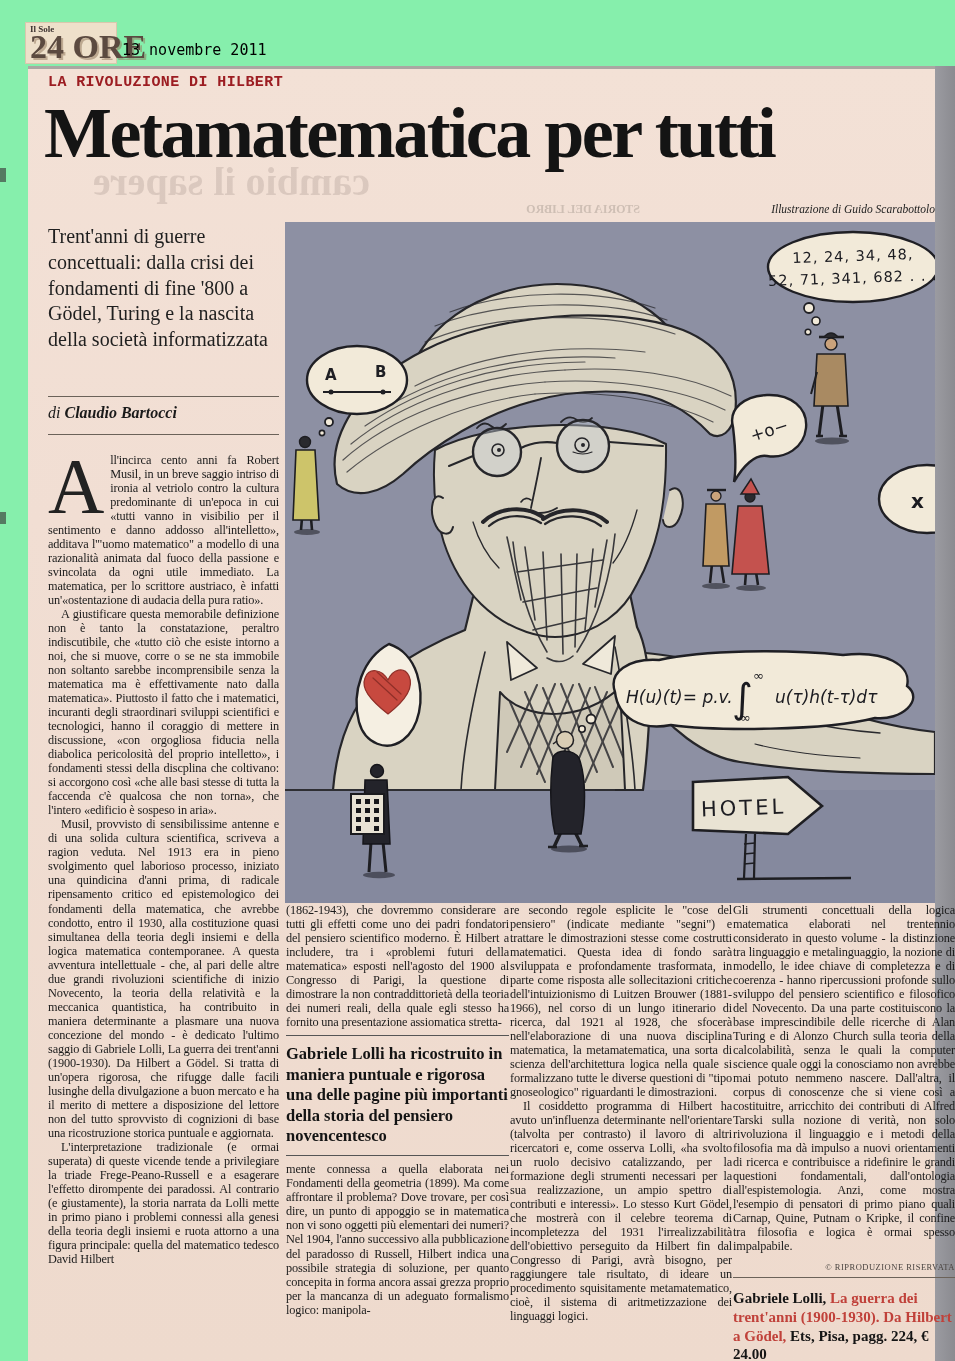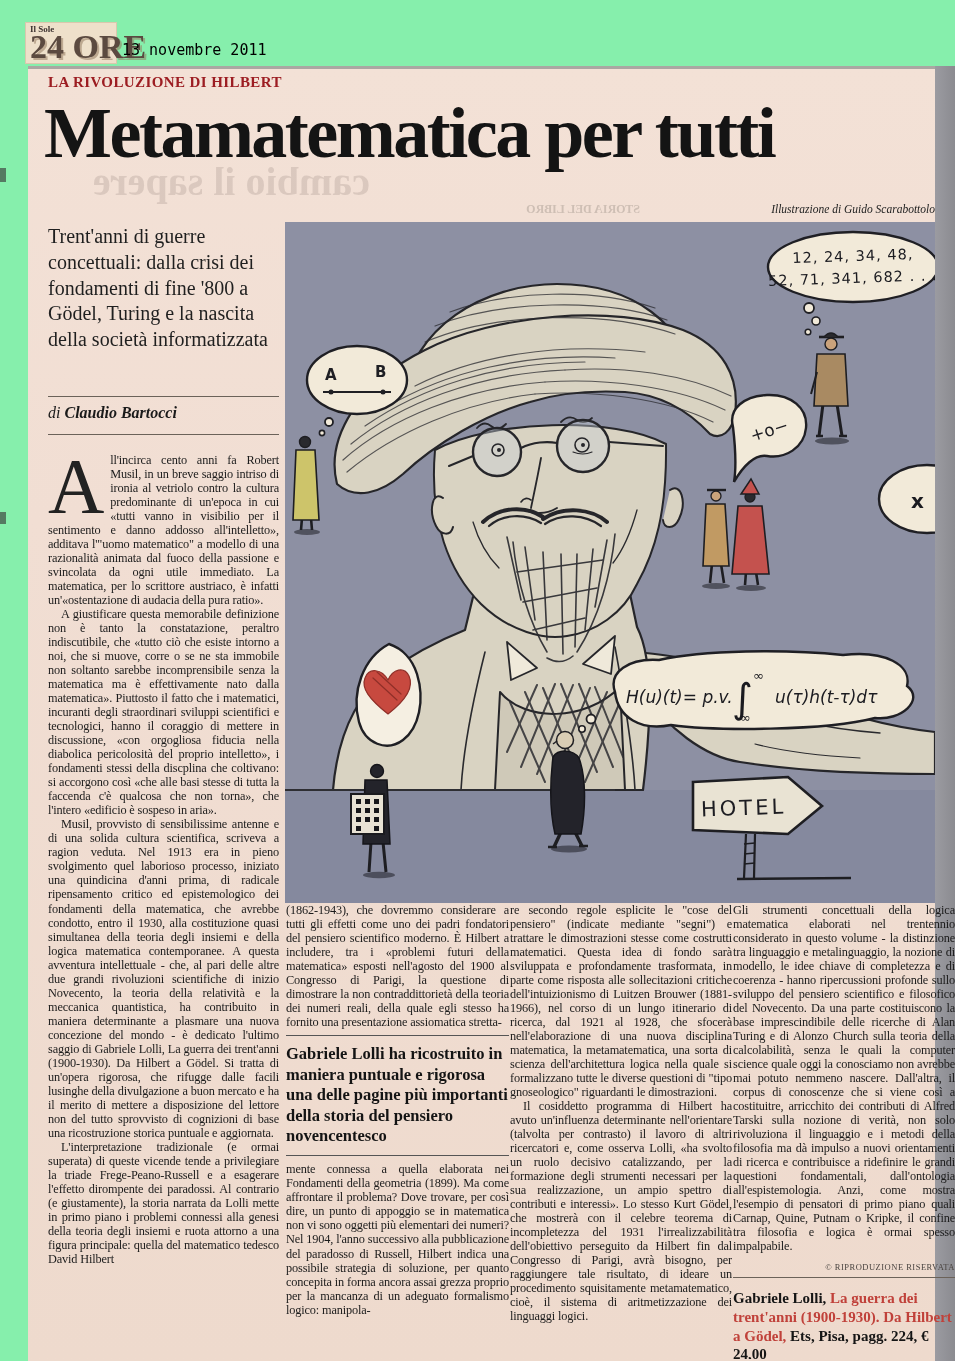--- a/index.html
+++ b/index.html
@@ -16,21 +16,21 @@
   .edge-mark{position:absolute;left:0;width:6px;background:#3a3a3a;opacity:.65;}
   
   #paper{position:absolute;left:28px;top:66px;width:907px;height:1295px;
          background:linear-gradient(180deg,#f3e1d6 0%,#f1ded3 35%,#eedacd 100%);}
   #paper-topedge{position:absolute;left:0;top:0;width:100%;height:3px;background:#aaa7a2;}
   #gray-strip{position:absolute;left:935px;top:66px;width:20px;height:1295px;
               background:linear-gradient(90deg,#9b9ba1,#8b8b90);}
   .ghost{position:absolute;transform:scaleX(-1);color:rgba(110,95,88,.18);pointer-events:none;}
   
   #kicker{position:absolute;left:48px;top:74px;font-size:15px;font-weight:bold;color:#9c1d22;
-          letter-spacing:.4px;}
+          letter-spacing:.4px;font-family:Liberation Mono, monospace;}
   #headline{position:absolute;left:44px;top:92px;width:908px;font-size:72px;font-weight:bold;
             color:#141414;letter-spacing:-2.5px;white-space:nowrap;}
   #illu-credit{position:absolute;left:630px;top:203px;width:305px;text-align:right;
                font-style:italic;font-size:11.5px;color:#222;}
   
   #standfirst{position:absolute;left:48px;top:224px;width:233px;font-size:20px;line-height:1.29;
               color:#1f1f1f;}
   .rule{position:absolute;height:1px;background:#6b6259;}
   #byline{position:absolute;left:48px;top:404px;width:231px;font-size:16px;color:#1a1a1a;}
   #byline .prefix{font-style:italic;font-weight:normal;}

